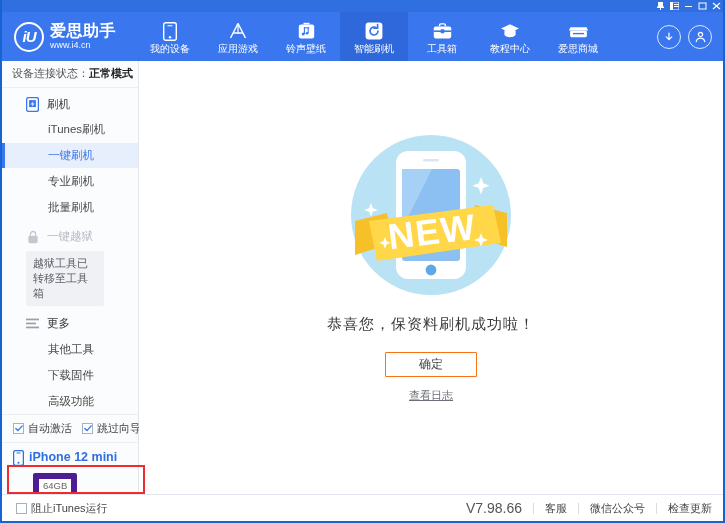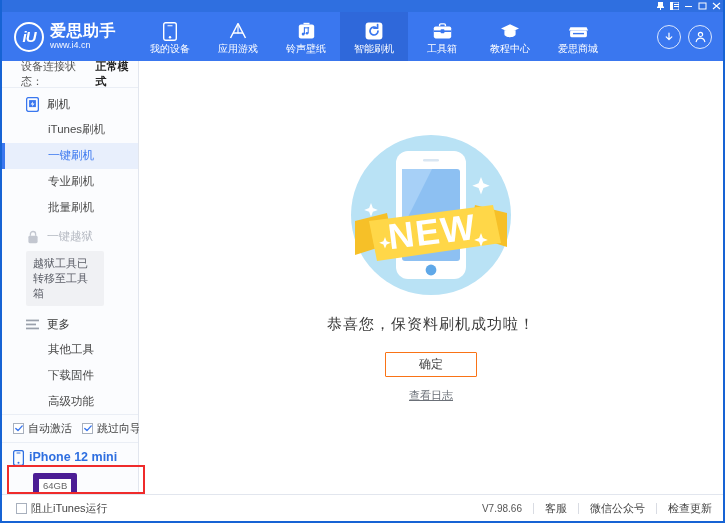--- a/index.html
+++ b/index.html
@@ -169,21 +169,21 @@
     border-right: 1px solid #e2e6ee;
     box-sizing: border-box;
     position: relative;
     display: flex;
     flex-direction: column;
   }
   .conn-status {
     height: 27px;
     display: flex;
     align-items: center;
-    padding-left: 19px;
+    padding-left: 10px;
     font-size: 11px;
     color: #555;
     border-bottom: 1px solid #eaeef5;
     box-sizing: border-box;
     background: #fbfcfe;
   }
   .conn-status b { color: #222; font-weight: bold; }
 
   .group-head {
     height: 25px;
@@ -372,21 +372,21 @@
     gap: 16px;
   }
   .sb-left { display: flex; align-items: center; }
   .sb-right {
     margin-left: auto;
     display: flex;
     align-items: center;
     font-size: 11px;
     color: #555;
   }
-  .sb-ver { color: #555; font-size: 10px; }
+  .sb-ver { color: #555; font-size: 14px; }
   .sb-sep {
     width: 1px; height: 11px;
     background: #d9dce3;
     margin: 0 11px;
   }
   .sb-link { cursor: pointer; color: #444; }
 </style>
 </head>
 <body>
 

